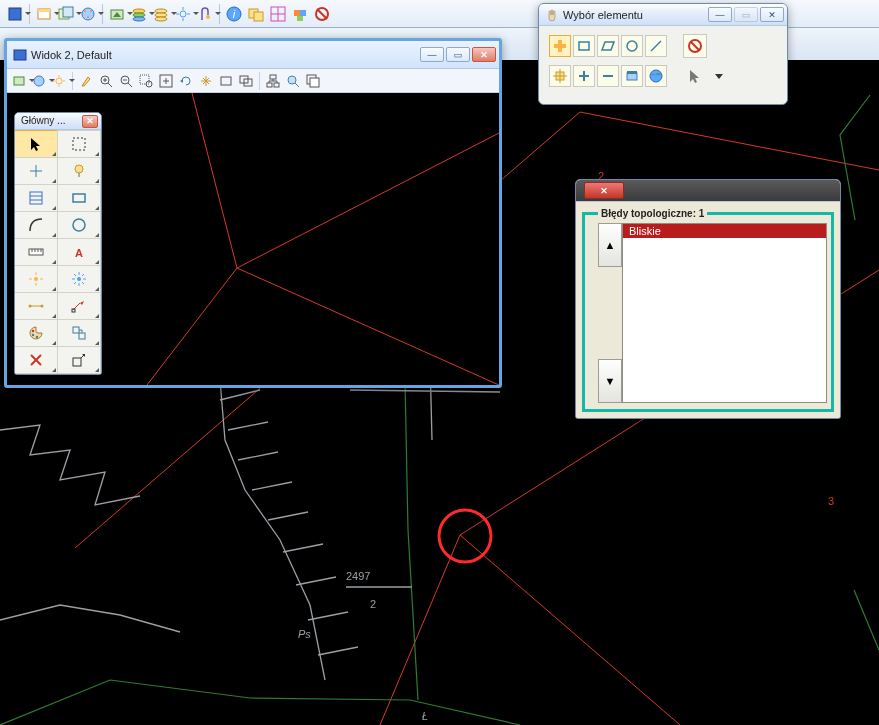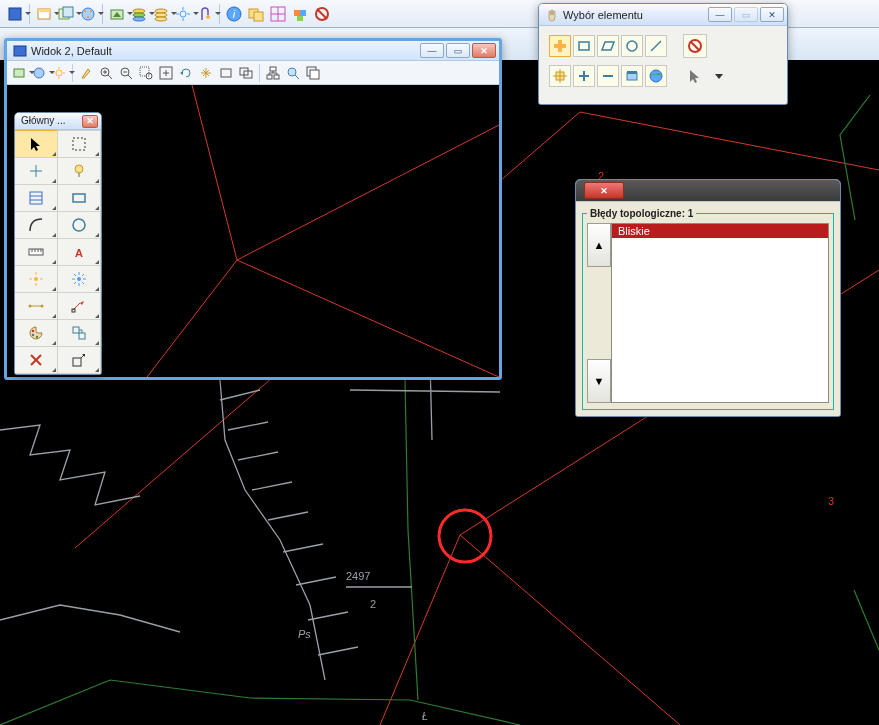--- a/index.html
+++ b/index.html
@@ -20,51 +20,51 @@
 .win .titlebar { height: 22px; background: linear-gradient(#fefefe,#e6eefc 40%,#cfe0f7); border-bottom: 1px solid #b3c7df; display: flex; align-items: center; padding: 0 3px 0 6px; }
 .win .titlebar .ticon { width: 14px; height: 14px; margin-right: 4px; }
 .win .titlebar .ttext { flex: 1; color: #222; line-height: 22px; white-space: nowrap; overflow: hidden; }
 .win .titlebar .wbtn { width: 24px; height: 15px; margin-left: 2px; border: 1px solid #8fa8c8; border-radius: 2px; background: linear-gradient(#f7fbff,#dce9f8); display: flex; align-items: center; justify-content: center; font-size: 9px; color: #30527a; }
 .win .titlebar .wbtn.close { background: linear-gradient(#f5c7c1,#e07b64); border-color: #c25842; color: #fff; font-weight: bold; }
 .win .titlebar .wbtn.disabled { opacity: .45; }
 .win .body { background: #f0f0f0; }
 
 
 #win-widok { left: 4px; top: 38px; width: 498px; z-index: 20; border: 3px solid #65a6e2; border-radius: 3px; padding: 0; background: #e8f1fb; }
-#win-widok .titlebar { background: linear-gradient(#eaf3ff,#d1e4fb); height: 20px; }
+#win-widok .titlebar { background: linear-gradient(#eaf3ff,#d1e4fb); height: 28px; }
 #win-widok .vtoolbar { height: 24px; background: #f2f6fb; border-bottom: 1px solid #c2d2e6; display: flex; align-items: center; padding-left: 2px; }
 #win-widok .vtoolbar .tbtn { width: 18px; height: 18px; margin: 0 1px; display: flex; align-items: center; justify-content: center; position: relative; }
 #win-widok .view { width: 100%; height: 292px; background: #000; position: relative; }
 
 
 #win-tools { left: 14px; top: 112px; width: 88px; z-index: 30; }
 #win-tools .titlebar { height: 17px; font-size: 10px; }
 #win-tools .titlebar .ttext { font-size: 10px; }
 #win-tools .titlebar .wbtn { width: 16px; height: 13px; }
 #win-tools .grid { display: grid; grid-template-columns: 1fr 1fr; background: #f3f3ef; border-top: 1px solid #cfd7e2; }
 #win-tools .cell { height: 28px; border: 1px solid #d2d2c8; margin: -1px 0 0 -1px; display: flex; align-items: center; justify-content: center; position: relative; }
 #win-tools .cell.sel { background: #ffe8a6; border: 1px solid #e3b13a; }
 #win-tools .cell .mini { position: absolute; right: 1px; bottom: 1px; width: 0; height: 0; border-left: 4px solid transparent; border-bottom: 4px solid #5a5a5a; }
 
 
-#win-wybor { left: 538px; top: 3px; width: 250px; z-index: 40; }
+#win-wybor { left: 538px; top: 3px; width: 250px; z-index: 40; border-radius: 6px; }
 #win-wybor .body { padding: 8px 10px 10px 10px; background: #f1f1ee; }
 #win-wybor .row { display: flex; align-items: center; margin-bottom: 6px; }
 #win-wybor .row .tbtn { width: 22px; height: 22px; margin-right: 2px; border: 1px solid #c9c9c2; background: #fcfceb; display: flex; align-items: center; justify-content: center; }
 #win-wybor .row .tbtn.big { width: 24px; height: 24px; margin-left: 14px; }
 #win-wybor .row .tbtn.sel { background: #fff3c2; border-color: #e3b13a; }
 #win-wybor .row .carrot { width: 10px; margin-left: 6px; }
 
 
 #win-topo { left: 575px; top: 179px; width: 266px; z-index: 50; background: #ece9d8; }
 #win-topo .titlebar { background: linear-gradient(#5a5a5a,#3b3b3b); color: #fff; height: 22px; border-radius: 4px 4px 0 0; }
 #win-topo .titlebar .ttext { color: #fff; }
 #win-topo .titlebar .wbtn.close { background: linear-gradient(#e77,#c53627); border-color: #912a1f; width: 40px; height: 17px; border-radius: 2px; }
 #win-topo .body { padding: 6px; background: #ece9d8; }
-#win-topo fieldset { border: 1px solid #14b8a6; padding: 4px 4px 6px 4px; }
+#win-topo fieldset { border: 3px solid #14b8a6; padding: 4px 4px 6px 13px; }
 #win-topo legend { padding: 0 3px; font-weight: bold; font-size: 10px; color: #222; }
 #win-topo .listwrap { display: flex; }
 #win-topo .arrows { width: 24px; display: flex; flex-direction: column; justify-content: space-between; }
 #win-topo .arrows button { height: 44px; border: 1px solid #9c9c92; background: linear-gradient(#fefefe,#e4e4de); }
 #win-topo .list { flex: 1; height: 180px; background: #fff; border: 1px solid #8c8c82; overflow: auto; }
 #win-topo .list .item { padding: 1px 6px; color: #fff; background: #b91c1c; }
 #win-topo .cancel { width: 100%; height: 22px; margin-top: 6px; background: linear-gradient(#fefefe,#e4e4de); border: 1px solid #9c9c92; }
 
 
 svg { display: block; }

